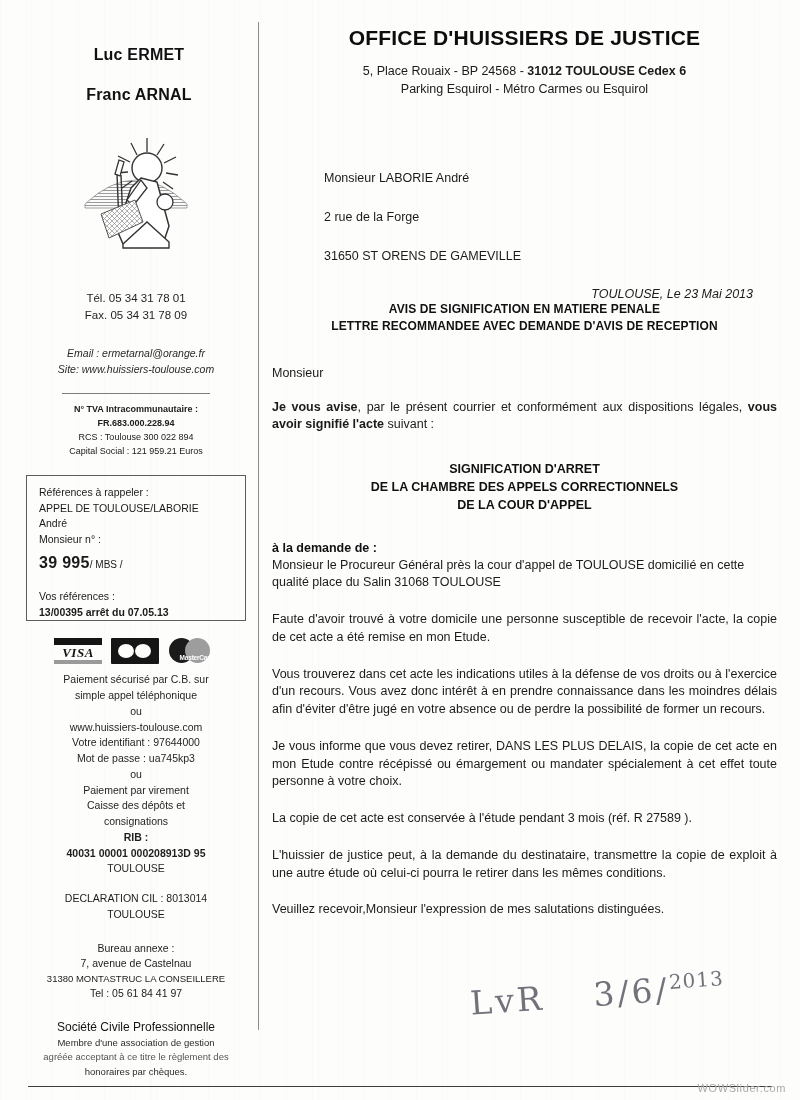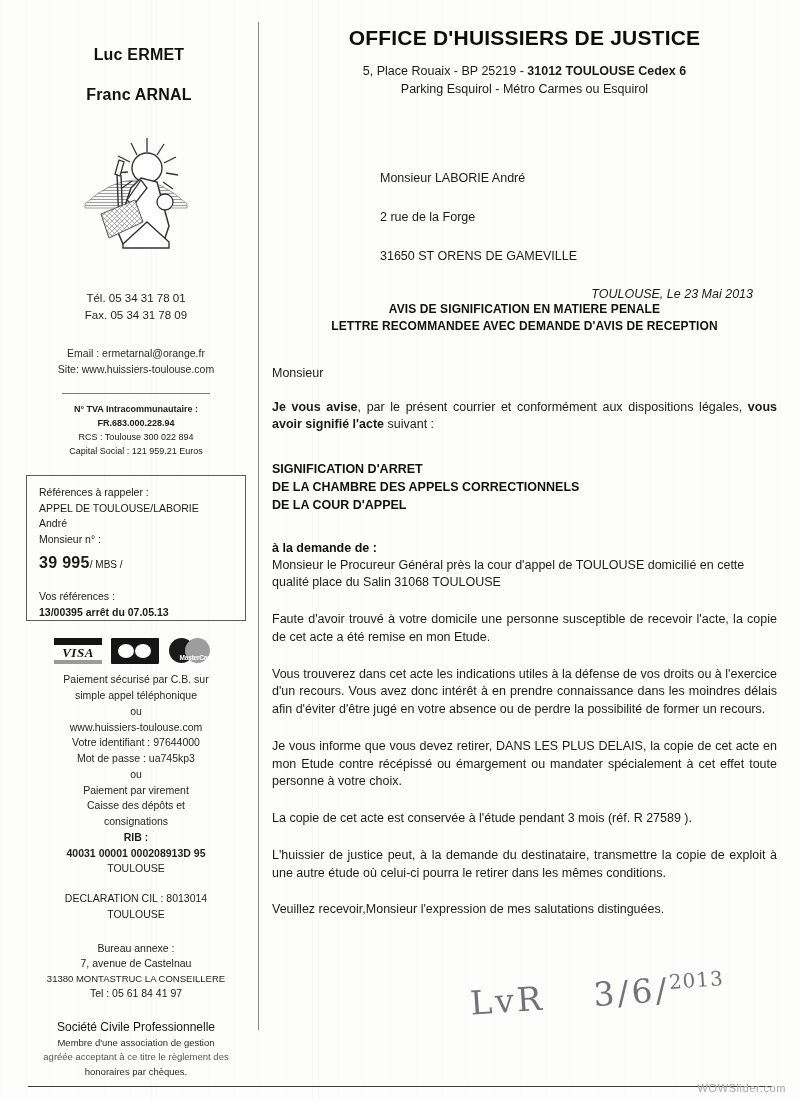--- a/index.html
+++ b/index.html
@@ -77,20 +77,21 @@
     margin-top: 28px;
     font-size: 11.5px;
     line-height: 1.5;
     color: #1f1f1f;
   }
   .web {
     margin-top: 20px;
     font-size: 10.5px;
     line-height: 1.55;
     color: #2a2a2a;
+    font-style: italic;
   }
 
   .hr-thin {
     width: 148px;
     height: 1px;
     background: #7d7d7d;
     margin: 16px auto 0;
   }
 
   .legalinfo {
@@ -219,21 +220,21 @@
     text-align: center;
     margin-top: 12px;
     font-size: 12.5px;
     line-height: 1.45;
     color: #1b1b1b;
   }
   .office-addr .b { font-weight: bold; }
 
   .recipient {
     margin-top: 72px;
-    margin-left: 108px;
+    margin-left: 52px;
     font-size: 12.5px;
     line-height: 1.35;
     color: #1b1b1b;
   }
   .recipient .ln { margin-bottom: 22px; }
   .recipient .ln.gap2 { margin-bottom: 22px; }
 
   .placedate {
     margin-top: 6px;
     text-align: right;
@@ -263,20 +264,21 @@
     font-size: 12.5px;
     line-height: 1.42;
     text-align: justify;
     color: #1b1b1b;
   }
   p.body .b { font-weight: bold; }
   p.body.nojust { text-align: left; }
 
   .acttitle {
     margin-top: 26px;
+    text-align: center;
     font-size: 12.5px;
     font-weight: bold;
     line-height: 1.45;
     color: #111;
   }
 
   .demande-label {
     margin-top: 26px;
     font-size: 12.5px;
     font-weight: bold;
@@ -463,21 +465,21 @@
 
   </div>
 
   <div class="vrule"></div>
 
   <div class="main">
 
     <div class="office-title">OFFICE D'HUISSIERS DE JUSTICE</div>
 
     <div class="office-addr">
-      <div><span>5, Place Rouaix - BP 25219 - </span><span class="b">31012 TOULOUSE Cedex 6</span></div>
+      <div><span>5, Place Rouaix - BP 24568 - </span><span class="b">31012 TOULOUSE Cedex 6</span></div>
       <div>Parking Esquirol - Métro Carmes ou Esquirol</div>
     </div>
 
     <div class="recipient">
       <div class="ln">Monsieur LABORIE André</div>
       <div class="ln gap2">2 rue de la Forge</div>
       <div class="ln">31650 ST ORENS DE GAMEVILLE</div>
     </div>
 
     <div class="placedate">TOULOUSE, Le 23 Mai 2013</div>

